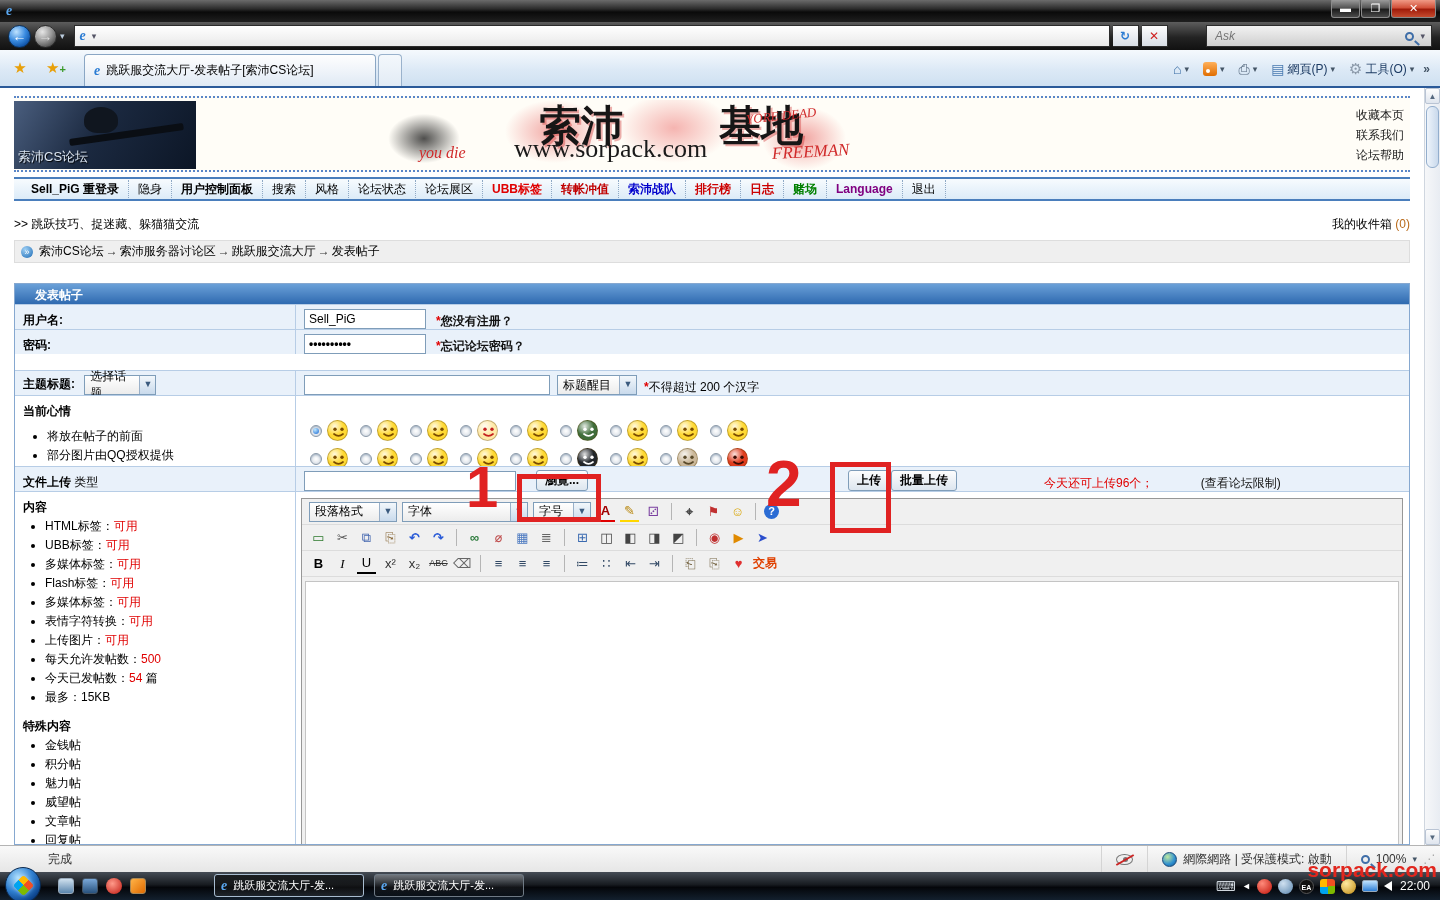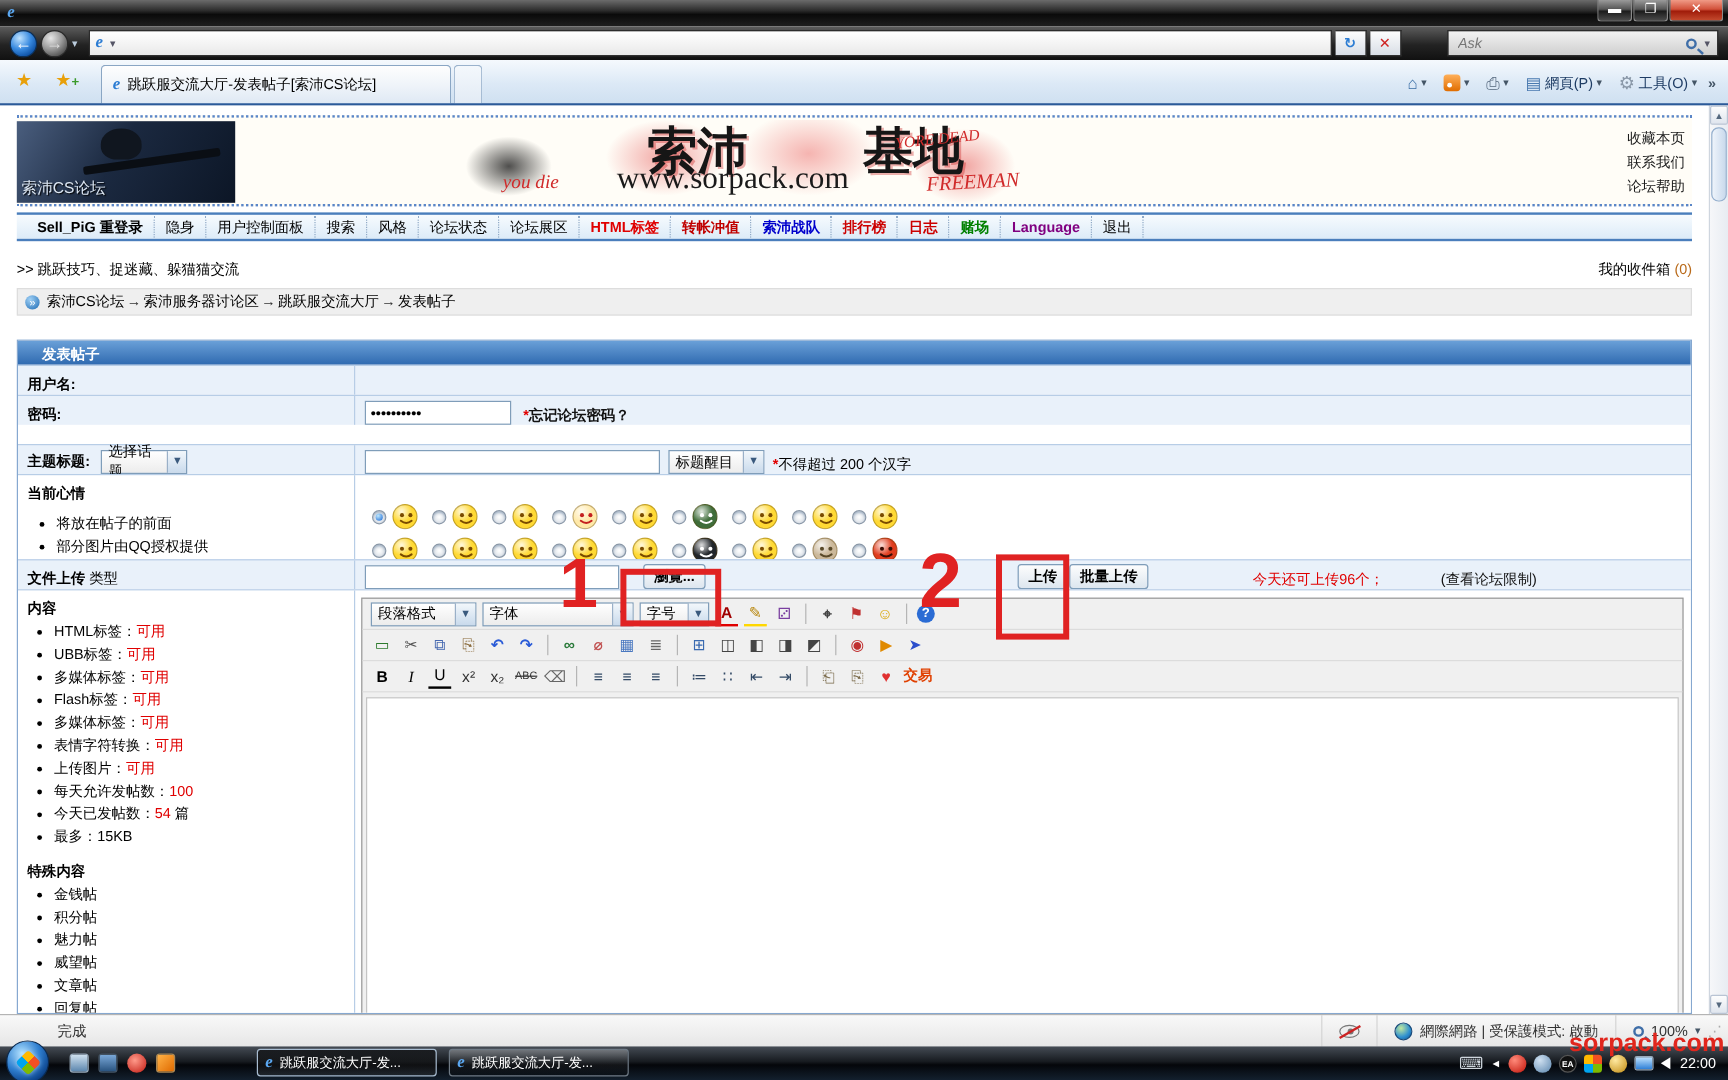--- a/index.html
+++ b/index.html
@@ -313,26 +313,26 @@
       <div id="banner-links">
         <div>收藏本页</div>
         <div>联系我们</div>
         <div>论坛帮助</div>
       </div>
     </div>
 
     <div id="navmenu">
         <span class="nav-item" style="color: rgb(0, 0, 0); font-weight: bold;">Sell_PiG 重登录</span>
         <span class="nav-item" style="color: rgb(0, 0, 0);">隐身</span>
-        <span class="nav-item" style="color: rgb(0, 0, 0);">用户控制面板</span>
+        <span class="nav-item" style="color: rgb(0, 0, 0); font-weight: bold;">用户控制面板</span>
         <span class="nav-item" style="color: rgb(0, 0, 0);">搜索</span>
         <span class="nav-item" style="color: rgb(0, 0, 0);">风格</span>
         <span class="nav-item" style="color: rgb(0, 0, 0);">论坛状态</span>
         <span class="nav-item" style="color: rgb(0, 0, 0);">论坛展区</span>
-        <span class="nav-item" style="color: rgb(224, 0, 0); font-weight: bold;">HTML标签</span>
+        <span class="nav-item" style="color: rgb(224, 0, 0); font-weight: bold;">UBB标签</span>
         <span class="nav-item" style="color: rgb(192, 0, 0); font-weight: bold;">转帐冲值</span>
         <span class="nav-item" style="color: rgb(0, 0, 204); font-weight: bold;">索沛战队</span>
         <span class="nav-item" style="color: rgb(204, 0, 0); font-weight: bold;">排行榜</span>
         <span class="nav-item" style="color: rgb(204, 0, 0); font-weight: bold;">日志</span>
         <span class="nav-item" style="color: rgb(0, 128, 0); font-weight: bold;">赌场</span>
         <span class="nav-item" style="color: rgb(128, 0, 128); font-weight: bold;">Language</span>
         <span class="nav-item" style="color: rgb(0, 0, 0);">退出</span>
       </div>
 
     <div id="crumb1">
@@ -346,20 +346,24 @@
     <div id="crumb2">
       <span class="crumb-dot">»</span>
       <span id="crumb-path"><span class="crumb-link">索沛CS论坛</span><span class="crumb-arrow">→</span><span class="crumb-link">索沛服务器讨论区</span><span class="crumb-arrow">→</span><span class="crumb-link">跳跃服交流大厅</span><span class="crumb-arrow">→</span><span class="crumb-link">发表帖子</span></span>
     </div>
 
     <div id="form">
       <div id="form-header">发表帖子</div>
 
       <div class="frow r-user bluebg">
         <div class="fl flabel">用户名:</div>
+        <div class="fr">
+          <input class="ti" style="left: 8px; top: 4px; width: 122px;" value="Sell_PiG">
+          <span style="position:absolute;left:140px;top:8px;"><span class="star">*</span><span class="hint">您没有注册？</span></span>
+        </div>
       </div>
 
       <div class="frow r-pass bluebg">
         <div class="fl flabel">密码:</div>
         <div class="fr">
           <input class="ti" style="left: 8px; top: 4px; width: 122px; font-weight: bold;" value="••••••••••">
           <span style="position:absolute;left:140px;top:8px;"><span class="star">*</span><span class="hint">忘记论坛密码？</span></span>
         </div>
       </div>
 
@@ -598,21 +602,21 @@
         <div class="fl">
           <div class="panel-h">内容</div>
           <ul class="rule-list" id="rules">
               <li><span>HTML标签：</span><span class="red">可用</span></li>
               <li><span>UBB标签：</span><span class="red">可用</span></li>
               <li><span>多媒体标签：</span><span class="red">可用</span></li>
               <li><span>Flash标签：</span><span class="red">可用</span></li>
               <li><span>多媒体标签：</span><span class="red">可用</span></li>
               <li><span>表情字符转换：</span><span class="red">可用</span></li>
               <li><span>上传图片：</span><span class="red">可用</span></li>
-              <li><span>每天允许发帖数：</span><span class="red">100</span></li>
+              <li><span>每天允许发帖数：</span><span class="red">500</span></li>
               <li><span>今天已发帖数：</span><span class="red">54</span><span> 篇</span></li>
               <li><span>最多：</span><span>15KB</span></li>
             </ul>
           <div class="panel-h" id="special-h">特殊内容</div>
           <ul class="rule-list" id="special">
               <li>金钱帖</li>
               <li>积分帖</li>
               <li>魅力帖</li>
               <li>威望帖</li>
               <li>文章帖</li>

